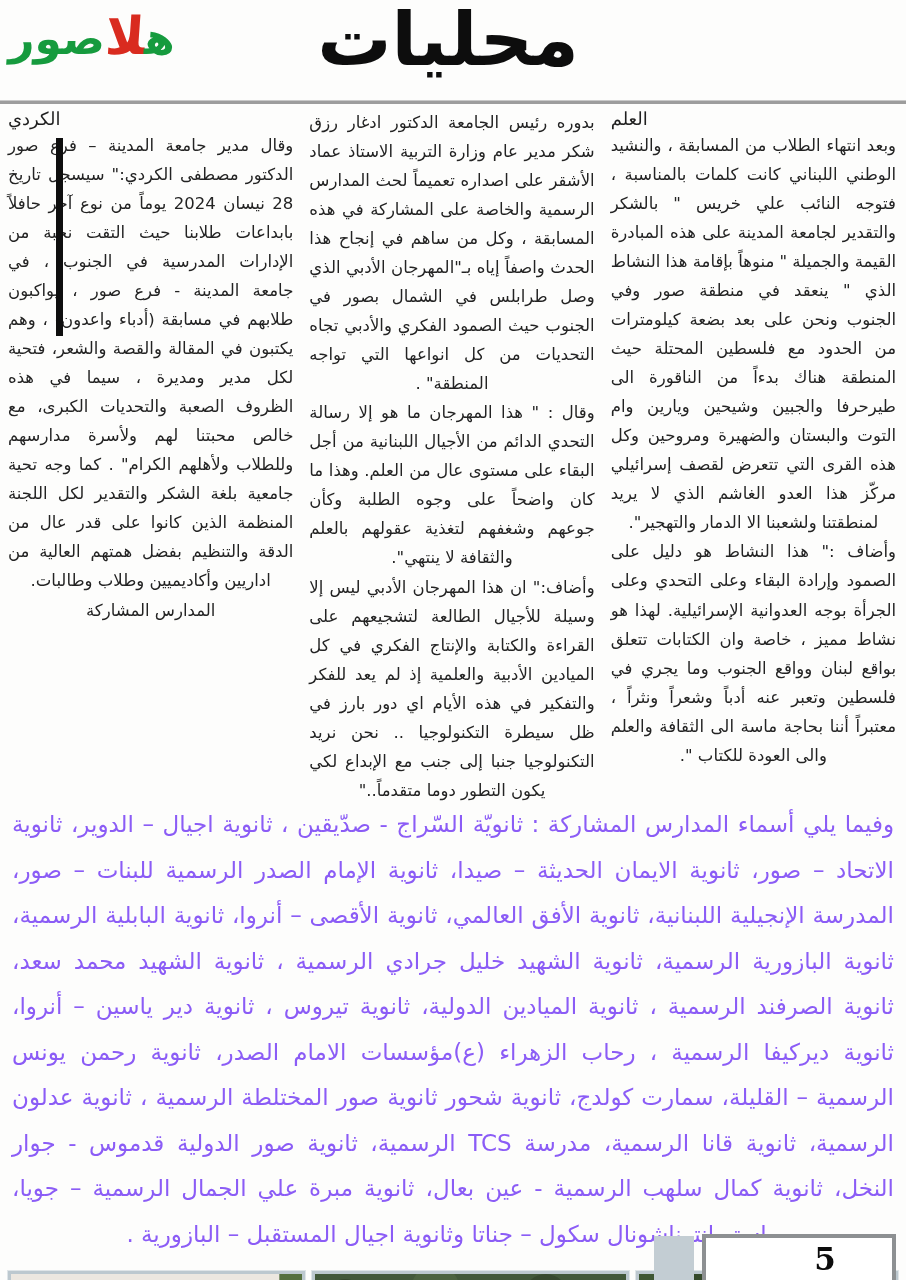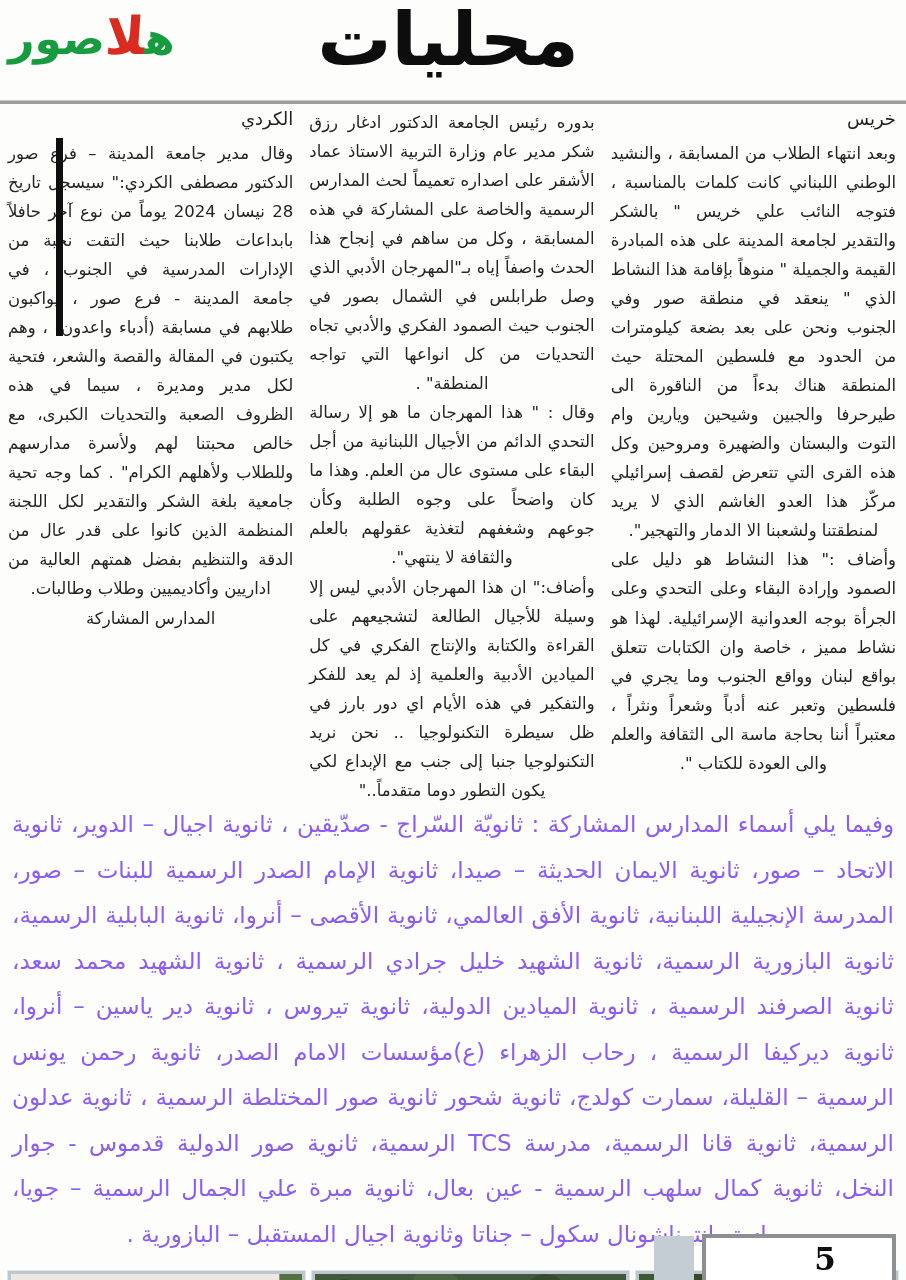--- a/index.html
+++ b/index.html
@@ -26,21 +26,21 @@
   .header-divider {
     position:absolute; bottom:0; left:0; width:100%; height:4px;
     background:#9d9d9d; border-top:1px solid #c9c9c9;
   }
   
   .columns {
     display:flex; gap:16px; padding:4px 10px 0 8px; height:692px;
   }
   .col { flex:1 1 0; position:relative; }
   .col-heading {
-    text-align:right; font-size:18px; color:#1f1f1f; margin-bottom:10px;
+    text-align:left; font-size:18px; color:#1f1f1f; margin-bottom:1px;font-family:Liberation Serif, serif;
   }
   .col-body {
     font-size:16.5px; line-height:1.76; color:#232323;
     text-align:justify; text-align-last:center; white-space:pre-line;
   }
   .kurdi-bar {
     position:absolute; right:auto; left:48px; top:30px;
     width:7px; height:198px; background:#0e0e0e;
   }
   
@@ -82,21 +82,21 @@
 <body>
 
 <div class="header">
   <div class="section-title">محليات</div>
   <div class="logo"><span class="g">ه</span><span class="r">لا</span><span class="g">صور</span></div>
   <div class="header-divider"></div>
 </div>
 
 <div class="columns">
   <div class="col">
-    <div class="col-heading">خريس</div>
+    <div class="col-heading">العلم</div>
     <div class="col-body">وبعد انتهاء الطلاب من المسابقة ، والنشيد الوطني اللبناني كانت كلمات بالمناسبة ، فتوجه النائب علي خريس " بالشكر والتقدير لجامعة المدينة على هذه المبادرة القيمة والجميلة " منوهاً بإقامة هذا النشاط الذي " ينعقد في منطقة صور وفي الجنوب ونحن على بعد بضعة كيلومترات من الحدود مع فلسطين المحتلة حيث المنطقة هناك بدءاً من الناقورة الى طيرحرفا والجبين وشيحين ويارين وام التوت والبستان والضهيرة ومروحين وكل هذه القرى التي تتعرض لقصف إسرائيلي مركّز هذا العدو الغاشم الذي لا يريد لمنطقتنا ولشعبنا الا الدمار والتهجير".
 وأضاف :" هذا النشاط هو دليل على الصمود وإرادة البقاء وعلى التحدي وعلى الجرأة بوجه العدوانية الإسرائيلية. لهذا هو نشاط مميز ، خاصة وان الكتابات تتعلق بواقع لبنان وواقع الجنوب وما يجري في فلسطين وتعبر عنه أدباً وشعراً ونثراً ، معتبراً أننا بحاجة ماسة الى الثقافة والعلم والى العودة للكتاب ".</div>
   </div>
   <div class="col">
     <div class="col-body">بدوره رئيس الجامعة الدكتور ادغار رزق شكر مدير عام وزارة التربية الاستاذ عماد الأشقر على اصداره تعميماً لحث المدارس الرسمية والخاصة على المشاركة في هذه المسابقة ، وكل من ساهم في إنجاح هذا الحدث واصفاً إياه بـ"المهرجان الأدبي الذي وصل طرابلس في الشمال بصور في الجنوب حيث الصمود الفكري والأدبي تجاه التحديات من كل انواعها التي تواجه المنطقة" .
 وقال : " هذا المهرجان ما هو إلا رسالة التحدي الدائم من الأجيال اللبنانية من أجل البقاء على مستوى عال من العلم. وهذا ما كان واضحاً على وجوه الطلبة وكأن جوعهم وشغفهم لتغذية عقولهم بالعلم والثقافة لا ينتهي".
 وأضاف:" ان هذا المهرجان الأدبي ليس إلا وسيلة للأجيال الطالعة لتشجيعهم على القراءة والكتابة والإنتاج الفكري في كل الميادين الأدبية والعلمية إذ لم يعد للفكر والتفكير في هذه الأيام اي دور بارز في ظل سيطرة التكنولوجيا .. نحن نريد التكنولوجيا جنبا إلى جنب مع الإبداع لكي يكون التطور دوما متقدماً.."</div>
   </div>
   <div class="col">
     <div class="kurdi-bar"></div>

